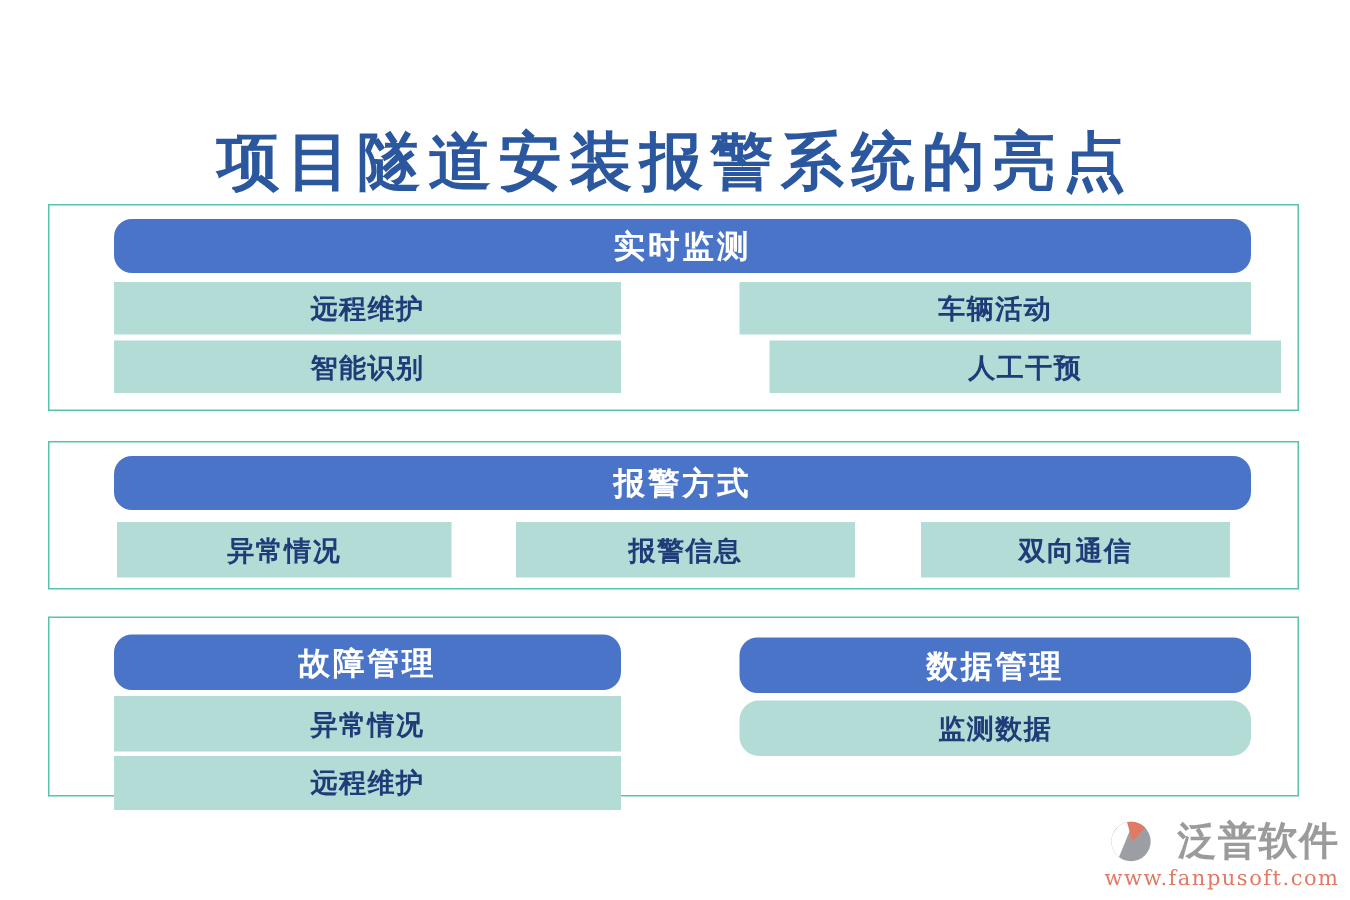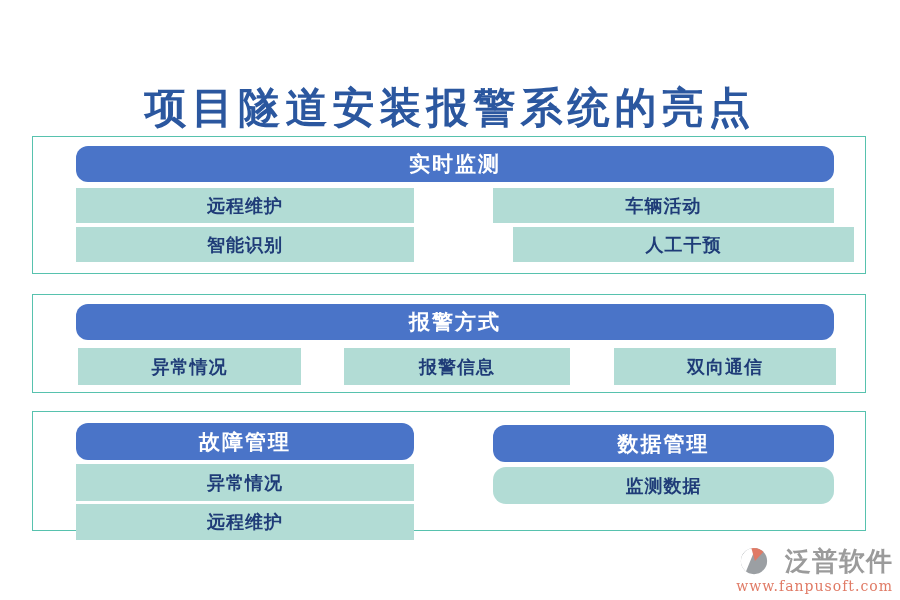--- a/index.html
+++ b/index.html
@@ -32,21 +32,21 @@
   
   .p1-bar {left:43px;top:9px;width:758px;height:36px;}
   .p1-c1  {left:43px;top:51px;width:338px;height:35px;}
   .p1-c2  {left:460px;top:51px;width:341px;height:35px;}
   .p1-c3  {left:43px;top:90px;width:338px;height:35px;}
   .p1-c4  {left:460px;top:90px;width:341px;height:35px;margin-left:20px;}
   
   .p2-bar {left:43px;top:9px;width:758px;height:36px;}
   .p2-c1  {left:45px;top:53px;width:223px;height:37px;}
   .p2-c2  {left:311px;top:53px;width:226px;height:37px;}
-  .p2-c3  {left:581px;top:53px;width:222px;height:37px;}
+  .p2-c3  {left:581px;top:53px;width:206px;height:37px;}
   
   .p3l-bar{left:43px;top:11px;width:338px;height:37px;}
   .p3l-c1 {left:43px;top:52px;width:338px;height:37px;}
   .p3l-c2 {left:43px;top:92px;width:338px;height:36px;}
   .p3r-bar{left:460px;top:13px;width:341px;height:37px;}
   .p3r-c1 {left:460px;top:55px;width:341px;height:37px;border-radius:13px;}
   .p3r-c2 {left:460px;top:95px;width:341px;height:37px;}
   
   .brand{
     position:absolute;right:7px;bottom:7px;text-align:right;line-height:1;

